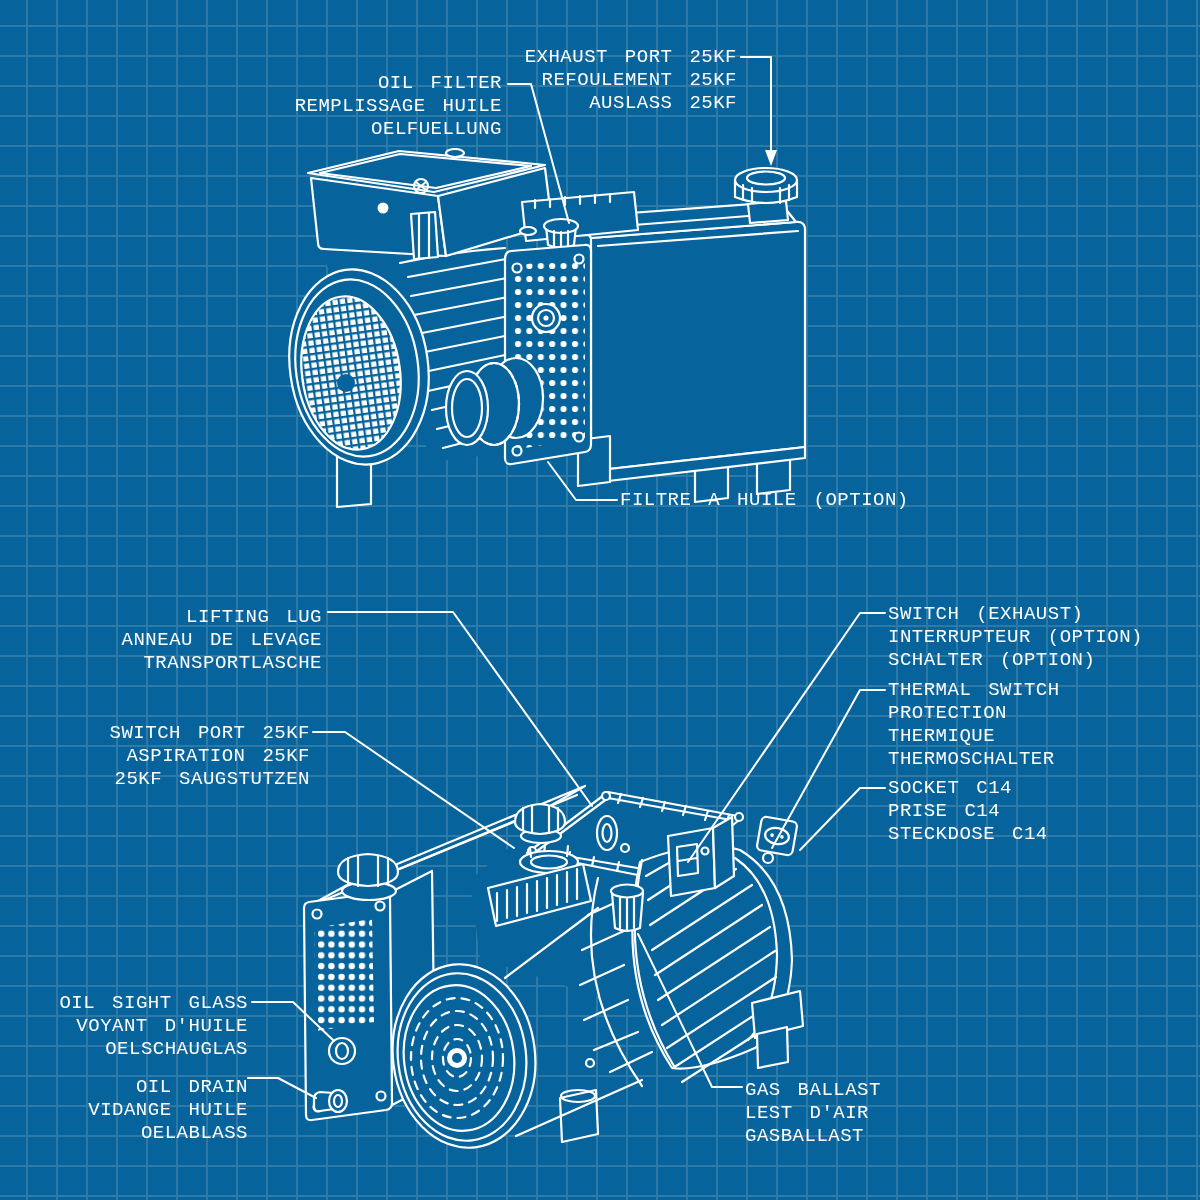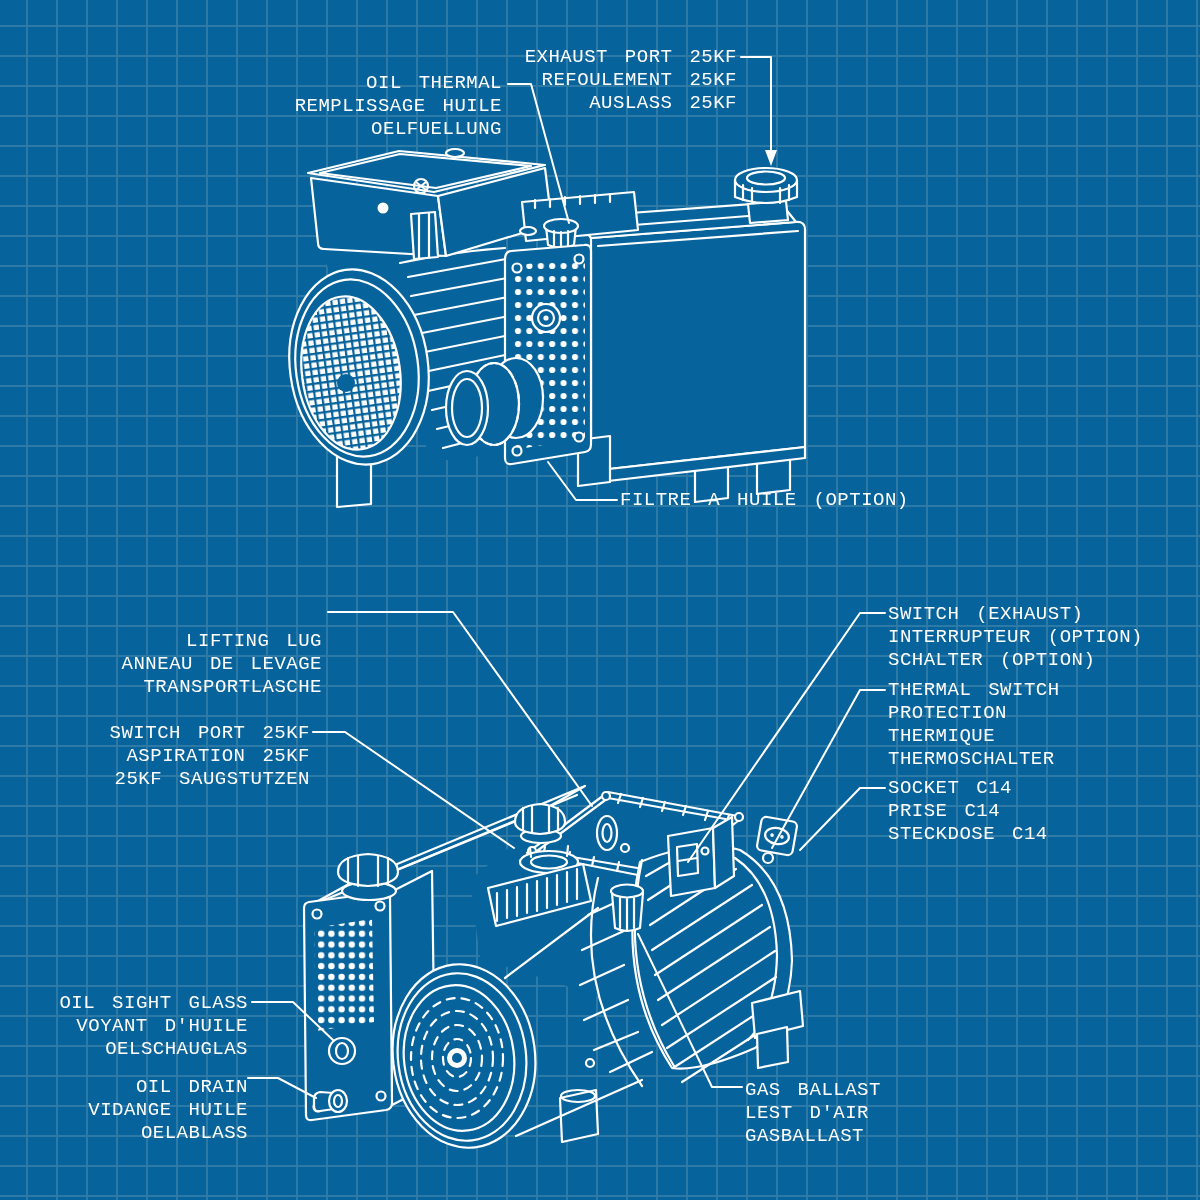--- a/index.html
+++ b/index.html
@@ -285,30 +285,30 @@
   </g>
 </svg>
 
 <div class="callout r" style="right:463px;top:46px">
   <span>EXHAUST PORT 25KF</span>
   <span>REFOULEMENT 25KF</span>
   <span>AUSLASS 25KF</span>
 </div>
 
 <div class="callout r" style="right:698px;top:72px">
-  <span>OIL THERMAL</span>
+  <span>OIL FILTER</span>
   <span>REMPLISSAGE HUILE</span>
   <span>OELFUELLUNG</span>
 </div>
 
 <div class="callout" style="left:620px;top:489px">
   <span>FILTRE A HUILE (OPTION)</span>
 </div>
 
-<div class="callout r" style="right:878px;top:630px">
+<div class="callout r" style="right:878px;top:606px">
   <span>LIFTING LUG</span>
   <span>ANNEAU DE LEVAGE</span>
   <span>TRANSPORTLASCHE</span>
 </div>
 
 <div class="callout" style="left:888px;top:603px">
   <span>SWITCH (EXHAUST)</span>
   <span>INTERRUPTEUR (OPTION)</span>
   <span>SCHALTER (OPTION)</span>
 </div>

